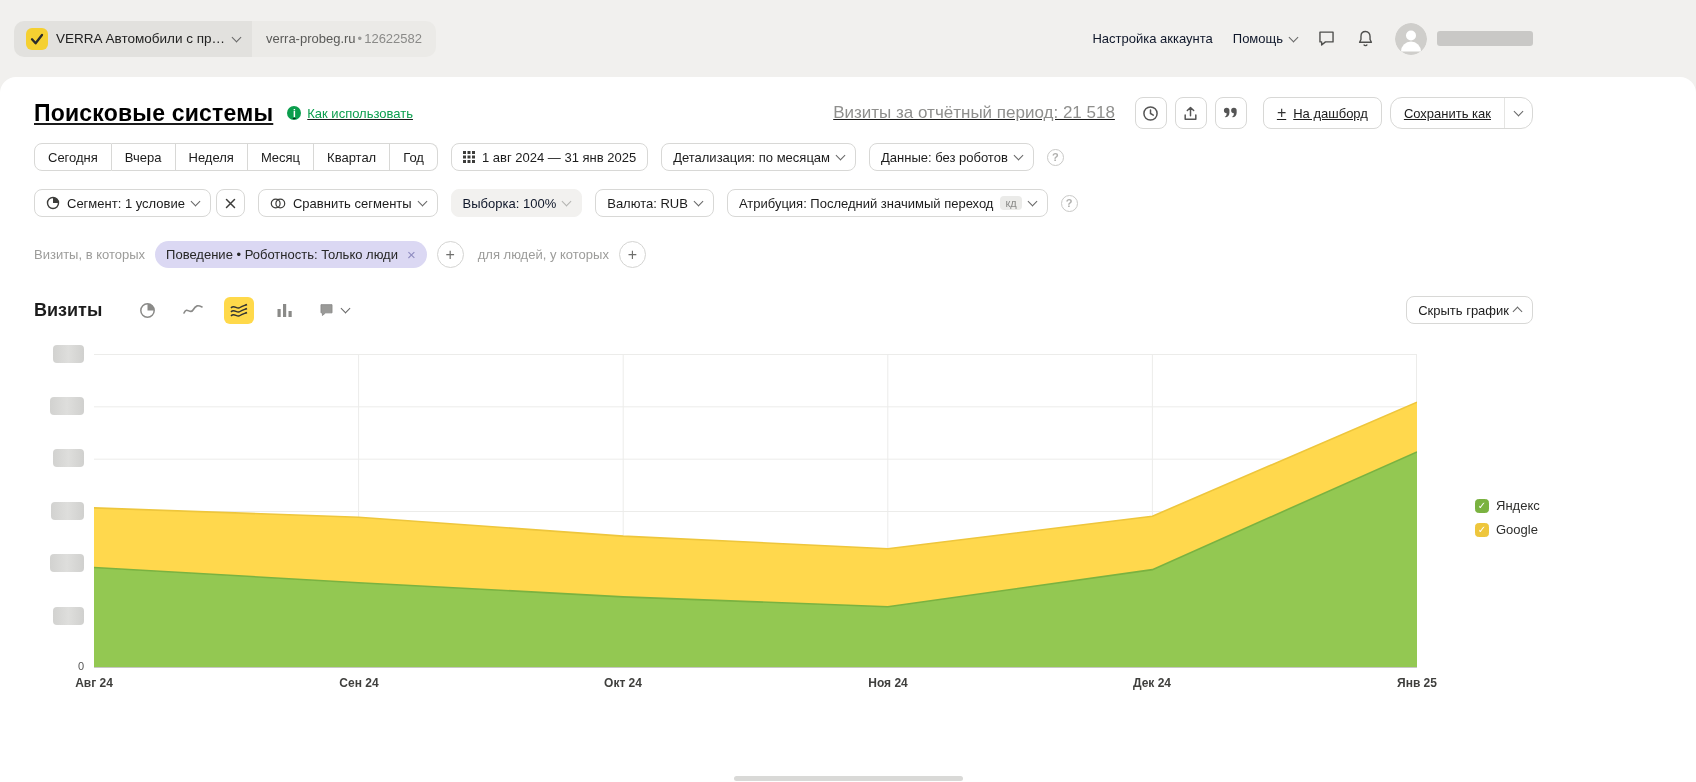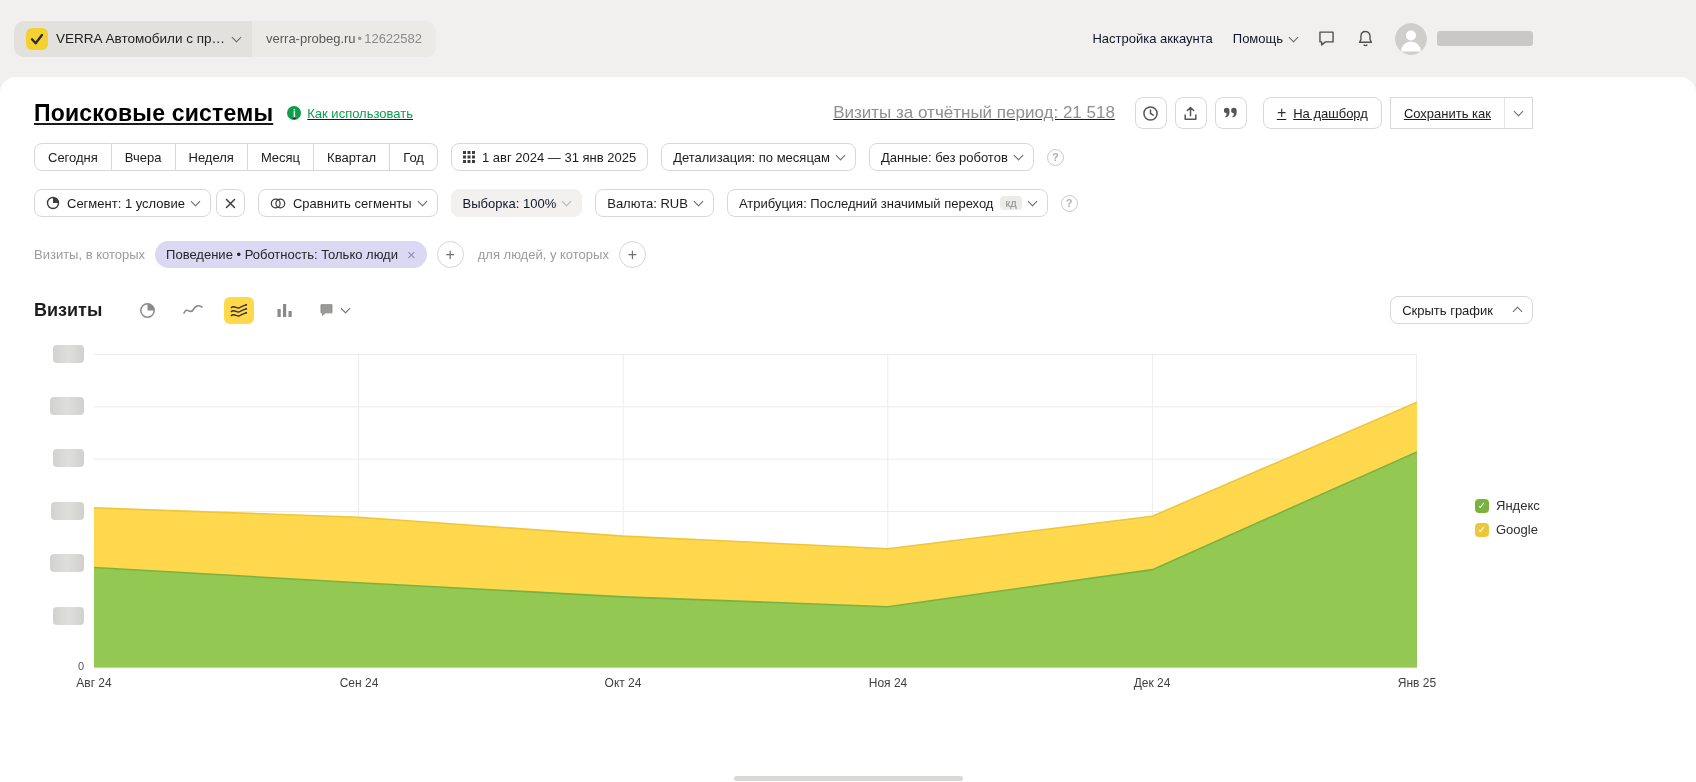--- a/index.html
+++ b/index.html
@@ -32,21 +32,21 @@
   h1 { font-size: 23px; font-weight: 700; color: #000; letter-spacing: 0.2px; }
   .howto { display: inline-flex; align-items: center; gap: 6px; margin-left: 14px; color: #0b9e4d; font-size: 13px; cursor: pointer; text-decoration: none; }
   .info-icon { width: 14px; height: 14px; border-radius: 50%; background: #0b9e4d; color: #fff; font-size: 10px; font-weight: 700; display: inline-flex; align-items: center; justify-content: center; font-style: normal; }
   .head-right { margin-left: auto; display: flex; align-items: center; gap: 8px; }
   .visits-summary { color: #8f8f8d; font-size: 17px; margin-right: 12px; }
   .icon-btn { width: 32px; height: 32px; border: 1px solid #d8d8d6; border-radius: 8px; background: #fff; display: inline-flex; align-items: center; justify-content: center; color: #555; cursor: pointer; }
   .btn { display: inline-flex; align-items: center; gap: 7px; height: 28px; padding: 0 11px; background: #fff; border: 1px solid #d8d8d6; border-radius: 8px; font-size: 13px; color: #1c1c1c; cursor: pointer; font-family: inherit; white-space: nowrap; }
   .btn.tall { height: 32px; padding: 0 13px; }
   .btn.disabled { background: #f2f1ef; border-color: #f2f1ef; color: #0f172a; border-radius: 8px; }
   .btn.disabled .chev { border-color: #b3b3b1; }
-  .split-btn { display: inline-flex; height: 32px; border: 1px solid #d8d8d6; border-radius: 0; overflow: hidden; background: #fff; }
+  .split-btn { display: inline-flex; height: 32px; border: 1px solid #d8d8d6; border-radius: 12px; overflow: hidden; background: #fff; }
   .split-main { display: flex; align-items: center; padding: 0 13px; font-size: 13px; cursor: pointer; }
   .split-chev { display: flex; align-items: center; padding: 0 10px; border-left: 1px solid #e5e5e3; cursor: pointer; }
   .plus-glyph { font-size: 16px; font-weight: 400; color: #333; line-height: 1; }
   
   .row { display: flex; align-items: center; margin-left: 34px; }
   .row1 { margin-top: 14px; gap: 13px; }
   .row2 { margin-top: 18px; gap: 13px; }
   .row3 { margin-top: 24px; gap: 10px; }
   .seg-group { display: flex; }
   .seg-group button { border: 1px solid #d8d8d6; border-left-width: 0; height: 28px; padding: 0 13px; background: #fff; font-size: 13px; cursor: pointer; font-family: inherit; color: #1c1c1c; }
@@ -58,28 +58,28 @@
   .muted { color: #9c9c9a; font-size: 13px; }
   .chip { background: #dbd8f3; height: 27px; border-radius: 14px; padding: 0 11px; display: inline-flex; align-items: center; gap: 9px; font-size: 13px; color: #262626; cursor: pointer; }
   .chip-x { color: #8f8cc0; font-size: 15px; cursor: pointer; line-height: 1; }
   .circle-btn { width: 27px; height: 27px; border-radius: 50%; border: 1px solid #d4d4d2; background: #fff; color: #6f6f6d; font-size: 16px; display: inline-flex; align-items: center; justify-content: center; cursor: pointer; font-family: inherit; }
   
   .chart-head { display: flex; align-items: center; gap: 16px; margin: 28px 163px 0 34px; }
   h2 { font-size: 18px; font-weight: 700; margin-right: 14px; }
   .ct-icon { width: 30px; height: 27px; display: inline-flex; align-items: center; justify-content: center; color: #8a8a88; border-radius: 6px; cursor: pointer; }
   .ct-icon.selected { background: #ffd94a; color: #333; }
   .ct-dropdown { display: inline-flex; align-items: center; gap: 7px; color: #8a8a88; cursor: pointer; margin-left: 2px; }
-  .hide-chart { margin-left: auto; gap: 21px; }
+  .hide-chart { margin-left: auto; gap: 5px; }
   
   .chart-wrap { position: relative; height: 356px; margin-top: 30px; }
   .plot { position: absolute; left: 94px; top: 0; width: 1323px; height: 314px; }
   .plot svg { display: block; width: 100%; height: 100%; }
   .yblur { position: absolute; height: 18px; border-radius: 4px; background: linear-gradient(90deg, #d2d2d0, #dededc 50%, #d0d0ce); }
   .yzero { position: absolute; left: 60px; width: 24px; top: 306px; text-align: right; font-size: 11px; color: #555; }
-  .xlab { position: absolute; top: 322px; transform: translateX(-50%); font-size: 12px; color: #3f3f3d; white-space: nowrap; }
+  .xlab { position: absolute; top: 322px; transform: translateX(-50%); font-size: 12px; color: #3f3f3d; white-space: nowrap; font-weight: bold; }
   .legend { position: absolute; left: 1475px; top: 144px; display: flex; flex-direction: column; gap: 9px; }
   .legend-item { display: flex; align-items: center; font-size: 13px; color: #2e2e2c; cursor: pointer; }
   .lcheck { width: 14px; height: 14px; border-radius: 3.5px; display: inline-flex; align-items: center; justify-content: center; color: #fff; font-size: 10px; margin-right: 7px; border: 1px solid transparent; }
   .bottom-bar { position: absolute; left: 734px; top: 776px; width: 229px; height: 5px; border-radius: 3px; background: #d9d9d7; }
   svg.ic { display: block; }
 </style>
 </head>
 <body>
 
 <div class="topbar">

